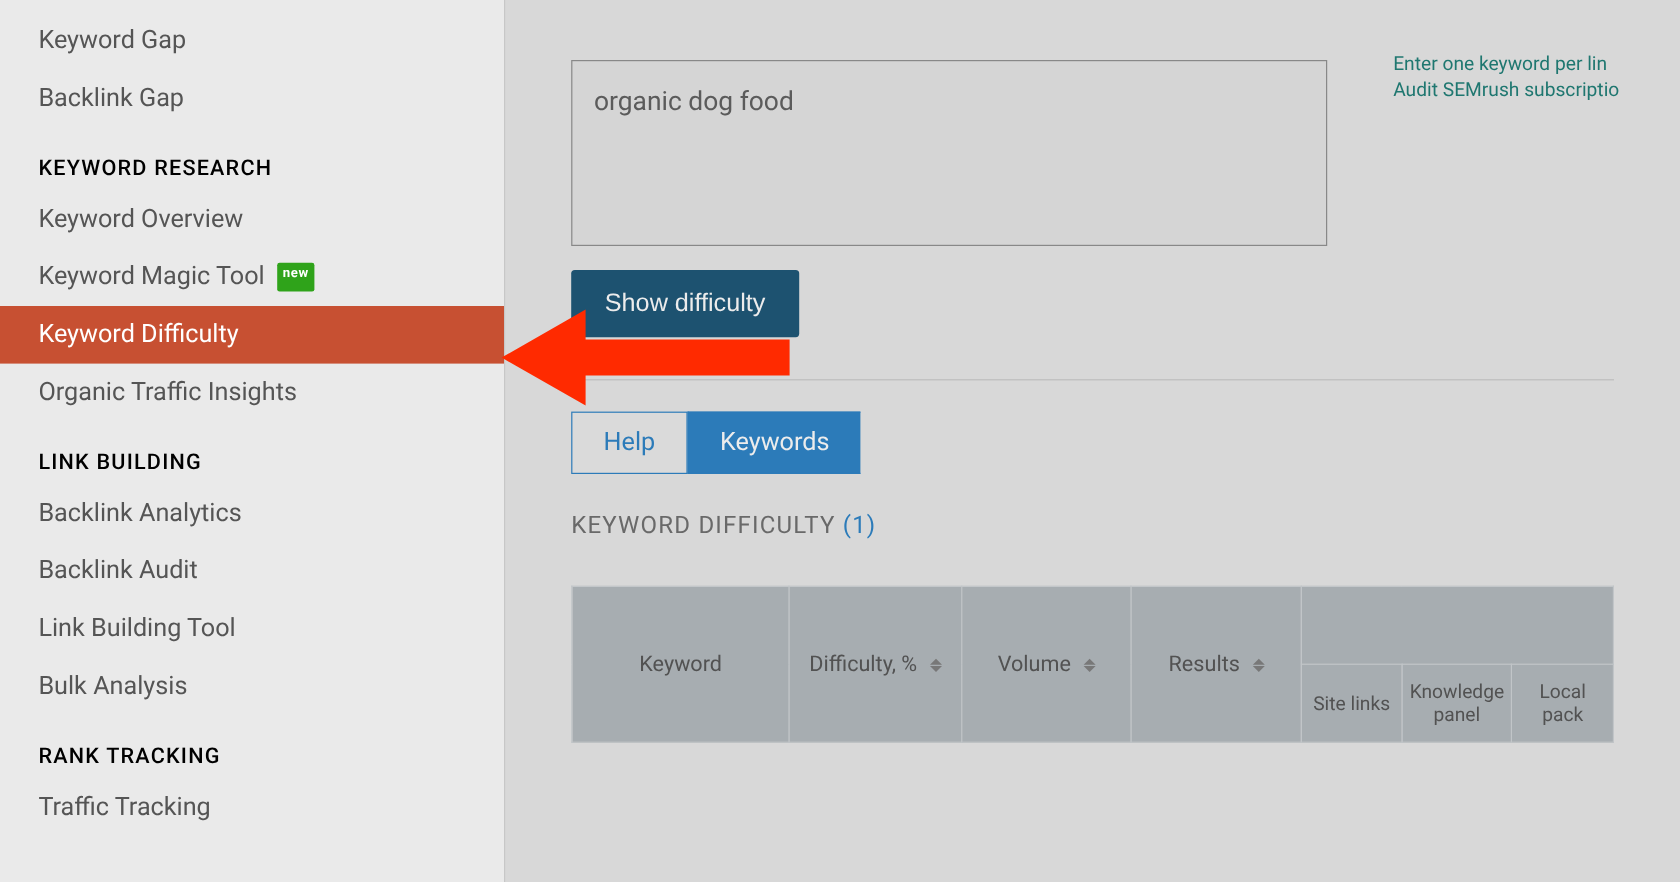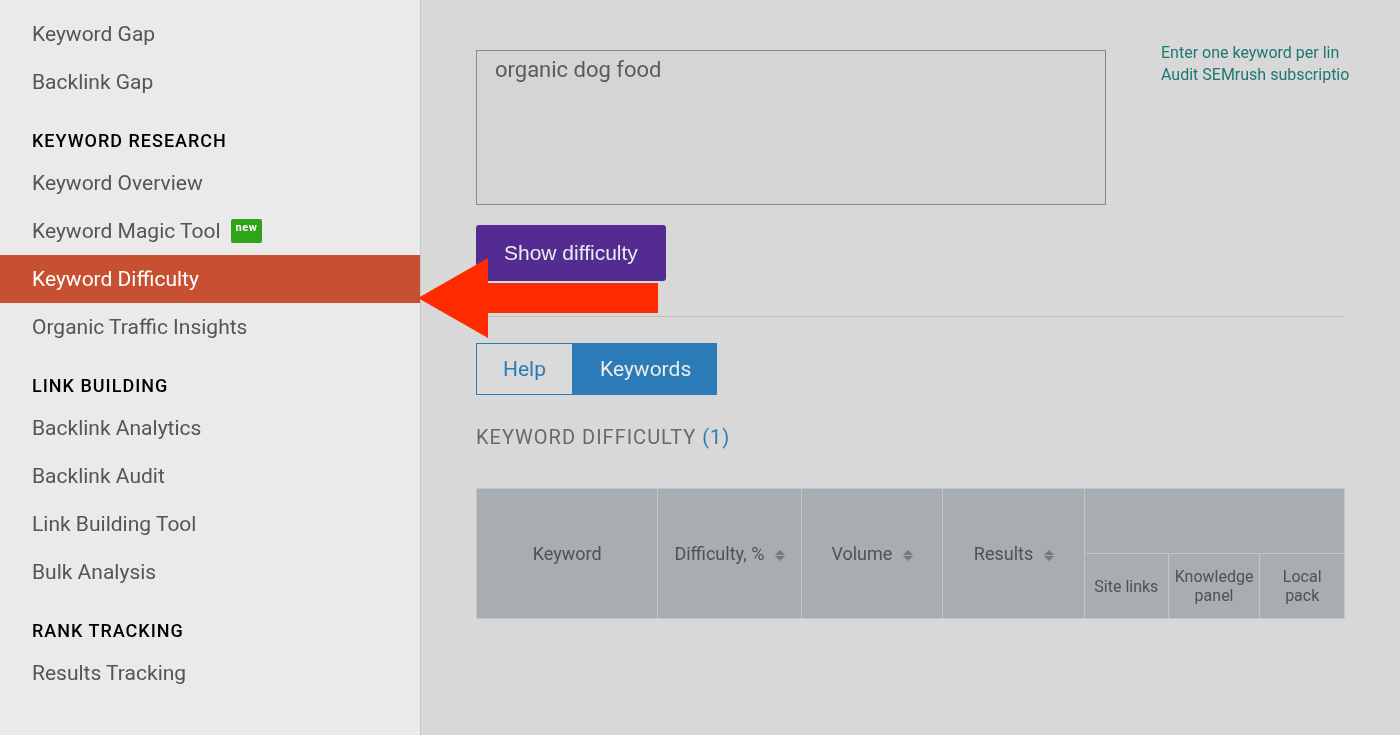--- a/index.html
+++ b/index.html
@@ -64,41 +64,41 @@
     }
     .main-content {
       padding: 50px 55px 0 55px;
     }
 
     .keyword-textarea {
       width: 630px;
       height: 155px;
       border: 1px solid #8a8a8a;
       background: #e4e4e4;
-      padding: 6px 18px;
+      padding: 22px 18px;
       font-size: 22px;
       color: #555;
       resize: none;
       font-family: inherit;
       display: block;
     }
 
     .hint-text {
       position: absolute;
       top: 42px;
       left: 740px;
       font-size: 16px;
       color: #0f766e;
       line-height: 1.4;
       white-space: nowrap;
     }
 
     .btn-show {
       margin-top: 20px;
-      background: #4c1d95;
+      background: #0c4a6e;
       color: #fff;
       border: none;
       padding: 16px 28px;
       font-size: 21px;
       border-radius: 3px;
       cursor: pointer;
     }
 
     .divider {
       margin-top: 35px;
@@ -219,21 +219,21 @@
   </div>
   <div class="sidebar-item">
     <span>Link Building Tool</span>
   </div>
   <div class="sidebar-item">
     <span>Bulk Analysis</span>
   </div>
 
   <div class="sidebar-section">RANK TRACKING</div>
   <div class="sidebar-item">
-    <span>Results Tracking</span>
+    <span>Traffic Tracking</span>
   </div>
 </nav>
 
 <main class="main">
   <div class="main-content">
 
     <textarea class="keyword-textarea" style="">organic dog food</textarea>
 
     <div class="hint-text">
       <span>Enter one keyword per lin</span><br>

